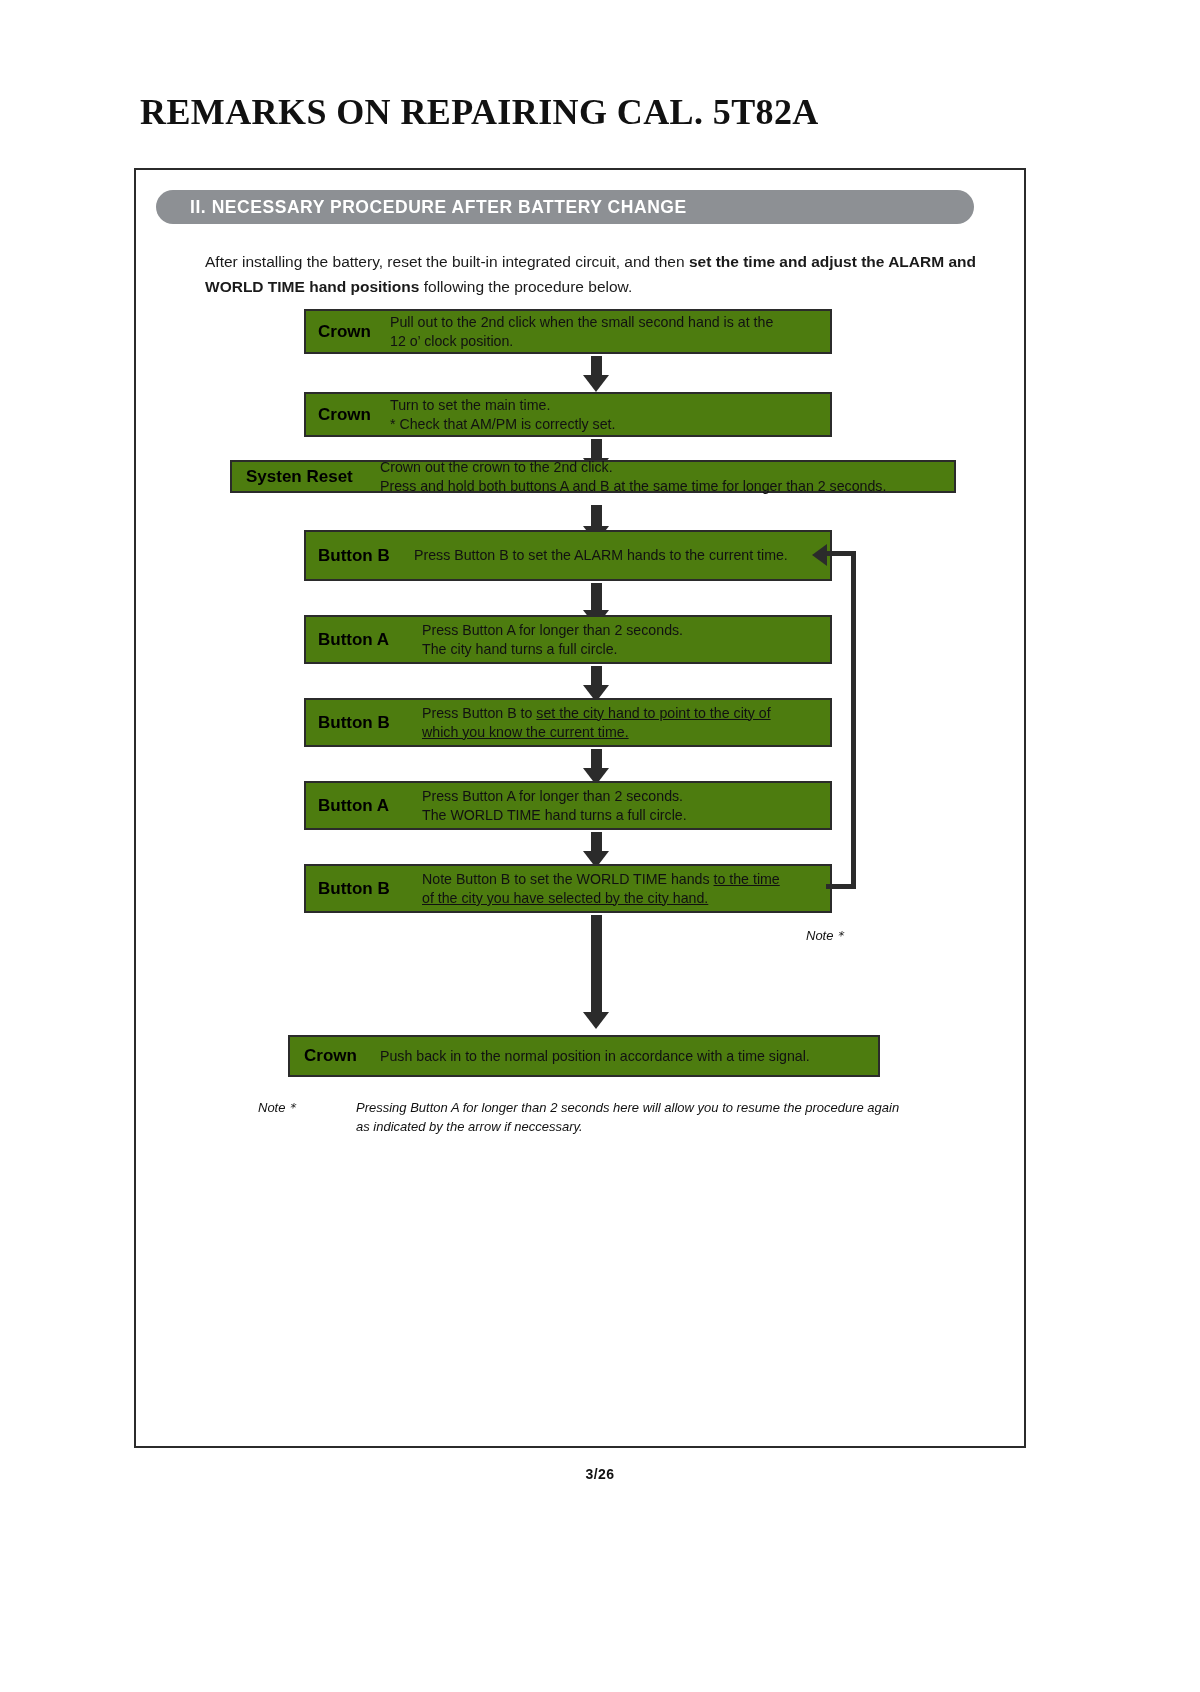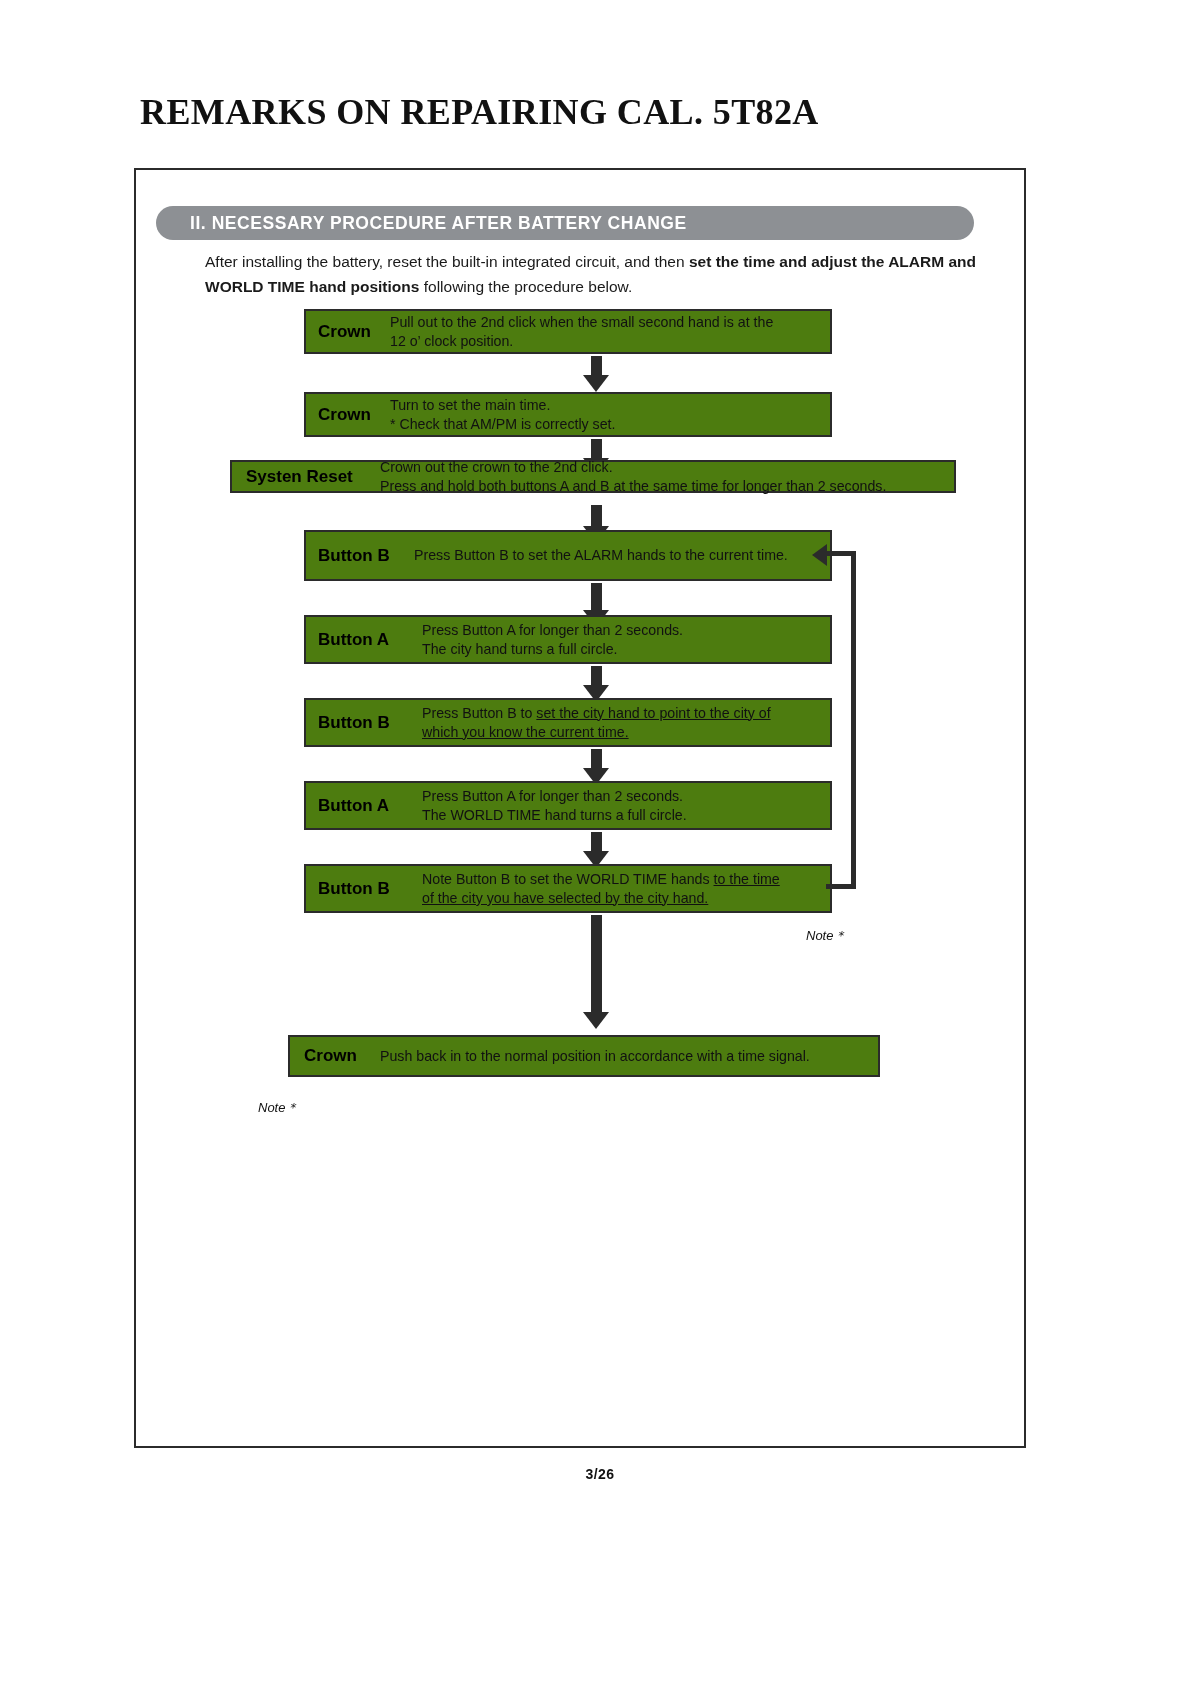--- a/index.html
+++ b/index.html
@@ -35,21 +35,21 @@
     width: 892px;
     height: 1280px;
     border: 2px solid #2b2b2b;
     background: #ffffff;
   }
 
   
   .section-pill {
     position: absolute;
     left: 20px;
-    top: 36px;
+    top: 20px;
     width: 818px;
     height: 34px;
     background: #8d9094;
     border-radius: 17px;
     display: flex;
     align-items: center;
   }
   .section-pill-label {
     margin-left: 34px;
     color: #ffffff;
@@ -299,18 +299,22 @@
       <div class="head" style="top:97px;"></div>
     </div>
 
     <div class="fbox" style="left:152px; top:865px; width:592px; height:42px; padding:0 10px 0 14px;">
       <span class="fbox-label" style="width:76px;">Crown</span>
       <span class="fbox-text">Push back in to the normal position in accordance with a time signal.</span>
     </div>
 
     <div class="footnote" style="left:122px; top:928px; width:660px;">
       <span class="footnote-tag">Note＊</span>
+      <span class="footnote-body">
+        <span>Pressing Button A for longer than 2 seconds here will allow you to resume the procedure again</span><br>
+        <span>as indicated by the arrow if neccessary.</span>
+      </span>
     </div>
 
   </div>
 </div>
 
 <div class="page-number">3/26</div>
 
 </body></html>

